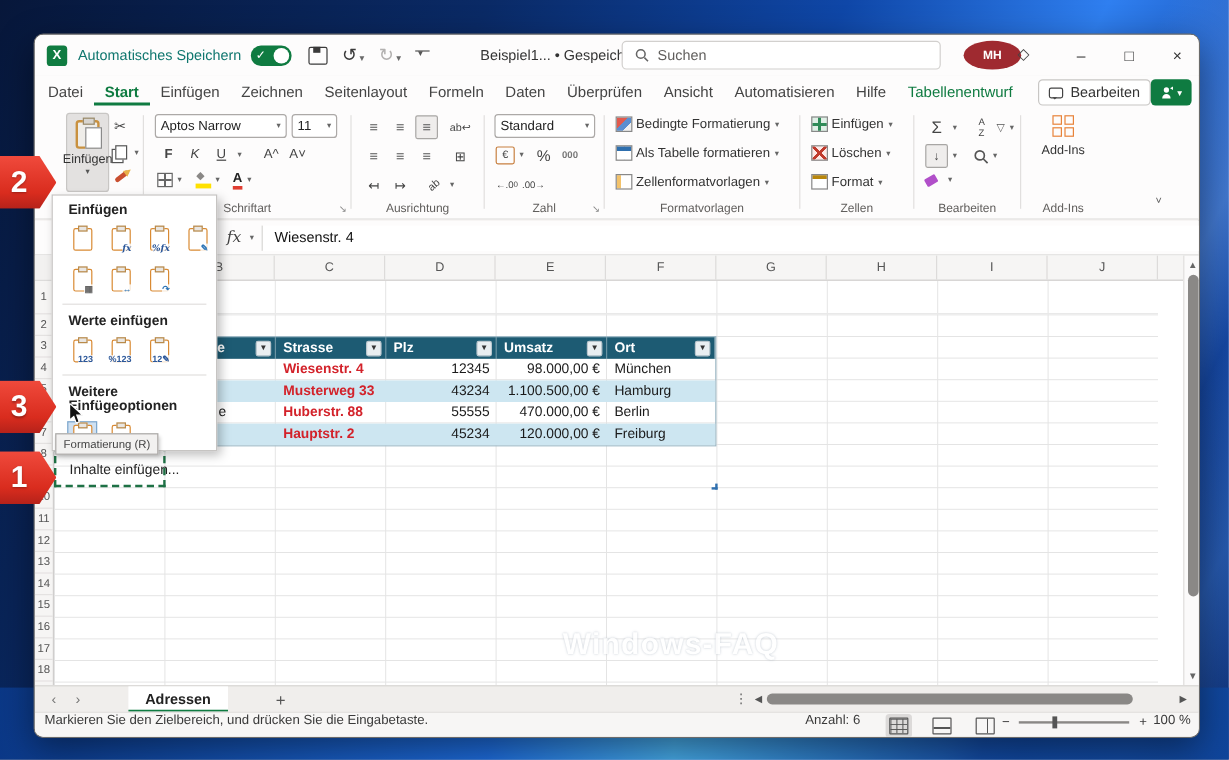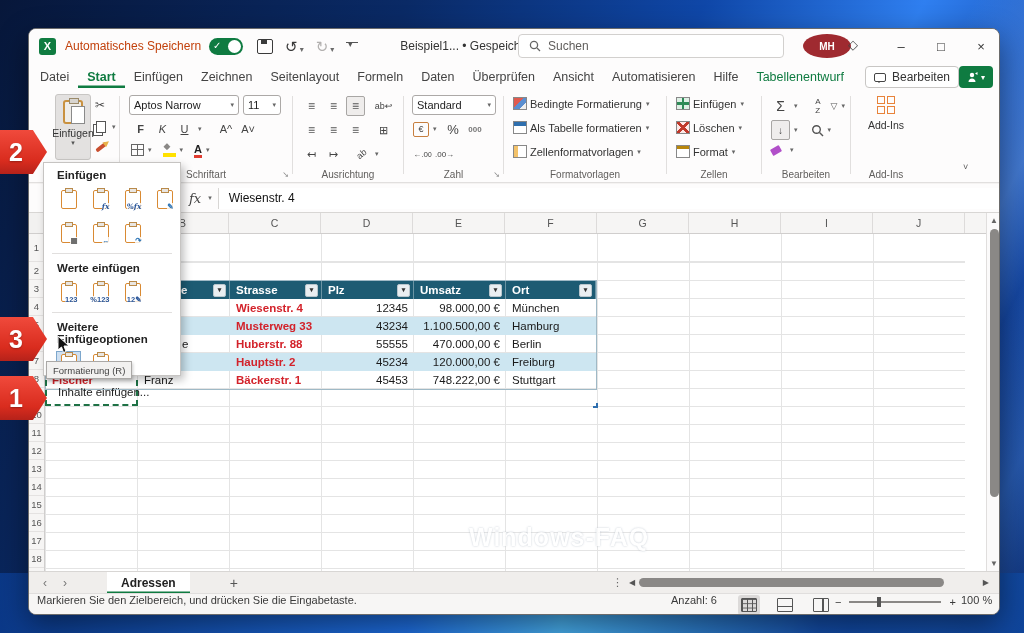--- a/index.html
+++ b/index.html
@@ -15,21 +15,21 @@
   #desktop::after { content:''; position:absolute; left:0; bottom:0; width:100%; height:60px;
     background: linear-gradient(95deg, #0b3a8c 0%, #1f6fe0 40%, #49b0e8 55%, #1048a0 80%); opacity:.9; }
 
   
   #win { position:absolute; left:28px; top:28px; width:972px; height:587px; background:#f5f3f2;
     border-radius:8px; box-shadow:0 10px 30px rgba(0,0,0,.45); border:1px solid #6b6b6b; overflow:hidden; }
 
   #titlebar { position:absolute; left:0; top:0; width:100%; height:34px; background:#fdfcfc; display:flex; align-items:center; }
   .xlogo { width:17px; height:17px; margin-left:10px; background:#107c41; border-radius:3px; color:#fff; font-weight:bold; font-size:11px;
     display:flex; align-items:center; justify-content:center; }
-  .tb-text { font-size:12px; color:#c2410c; margin-left:9px; }
+  .tb-text { font-size:12px; color:#0f766e; margin-left:9px; }
   .toggle { width:34px; height:17px; background:#0f7b41; border-radius:9px; margin-left:8px; position:relative; }
   .toggle .chk { position:absolute; left:4px; top:2px; color:#fff; font-size:10px; }
   .toggle .knob { position:absolute; right:2px; top:2px; width:13px; height:13px; background:#fff; border-radius:50%; }
   .saveic { width:16px; height:15px; border:1.6px solid #3a3a3a; border-radius:2px; margin-left:14px; position:relative; }
   .saveic::before { content:''; position:absolute; left:3px; top:-1px; width:6px; height:5px; background:#3a3a3a; }
   .tbbtn { font-size:15px; color:#3a3a3a; margin-left:12px; line-height:1; }
   .dis { color:#b3b1b0; }
   .mini-carot { font-size:8px; color:#6a6a6a; margin-left:2px; }
   .custic { width:12px; margin-left:12px; border-top:1.6px solid #555; position:relative; height:8px; }
   .custic::after { content:'▾'; position:absolute; left:2px; top:-3px; font-size:8px; color:#555; }
@@ -516,28 +516,20 @@
           <div class="td w6">Berlin</div>
       </div>
       <div class="trow">
         <div class="td w1 redb"></div>
           <div class="td w2"></div>
         <div class="td w3 redb">Hauptstr. 2</div>
           <div class="td w4 num">45234</div>
         <div class="td w5 num">120.000,00 €</div>
           <div class="td w6">Freiburg</div>
       </div>
-      <div class="trow">
-        <div class="td w1 redb">Fischer</div>
-          <div class="td w2">Franz</div>
-        <div class="td w3 redb">Bäckerstr. 1</div>
-          <div class="td w4 num">45453</div>
-        <div class="td w5 num">748.222,00 €</div>
-          <div class="td w6">Stuttgart</div>
-      </div>
     </div>
     <div id="marquee"></div>
     <div id="tbl-resize"></div>
 
     <div id="watermark">Windows-FAQ</div>
   </div>
 
   <div id="vscroll">
     <span style="margin-top:3px">▲</span>
     <div id="vthumb"></div>

